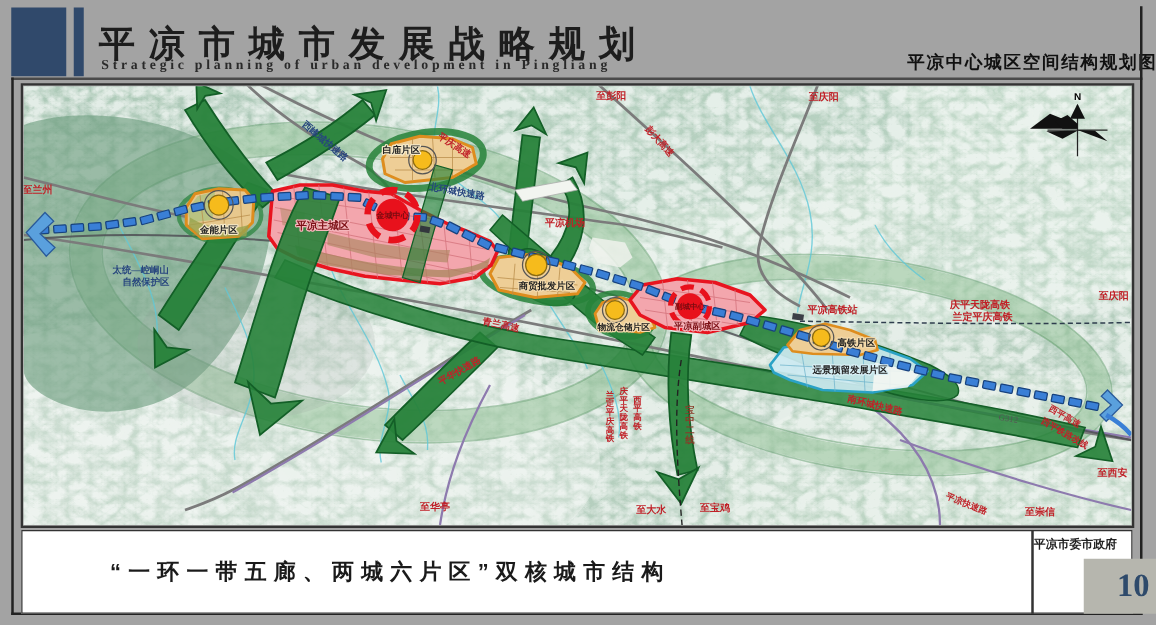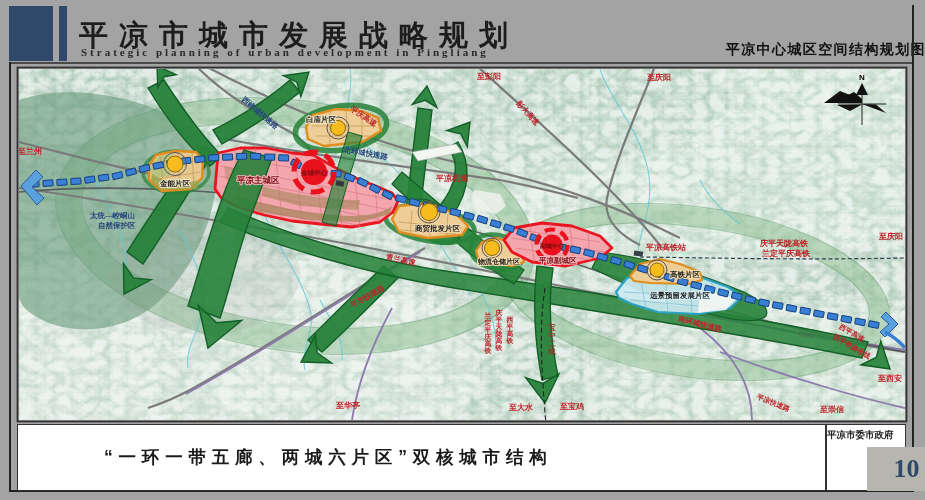--- a/index.html
+++ b/index.html
@@ -435,20 +435,20 @@
 
 <text x="650" y="298" font-size="7.5" fill="#222" stroke="#d9f0f6" stroke-width="2" font-weight="bold" font-family="&quot;Liberation Sans&quot;,sans-serif">远景预留发展片区</text>
 </g>
 </g>
 
 <rect x="17.5" y="67.5" width="889" height="354" fill="none" stroke="#333" stroke-width="1.8"></rect>
 </svg>
 
 <div class="abs" style="left:17px;top:424px;width:889px;height:67px;border:1.5px solid #333;background:#fff;box-sizing:border-box;"></div>
 
-<div class="abs" style="left:104px;top:445px;font-weight:bold;font-size:17.5px;color:#1a1a1a;letter-spacing:5.8px;white-space:nowrap;">“一环一带五廊、两城六片区”双核城市结构</div>
+<div class="abs" style="left:88px;top:445px;font-weight:bold;font-size:17.5px;color:#1a1a1a;letter-spacing:5.8px;white-space:nowrap;">“一环一带五廊、两城六片区”双核城市结构</div>
 
 <div class="abs" style="left:825px;top:424px;width:1.5px;height:67px;background:#333;"></div>
 
 <div class="abs" style="left:827px;top:429px;width:79px;font-size:9.5px;font-weight:bold;color:#222;font-family:'Liberation Serif',serif;">平凉市委市政府</div>
 
 <div class="abs" style="left:826.5px;top:447px;width:80px;height:43.5px;background:#b6b6ae;color:#2e4a6b;font-weight:bold;font-size:26px;text-align:center;line-height:43px;font-family:'Liberation Serif',serif;margin-left:40px;">10</div>
 </div>
 
 </body></html>

